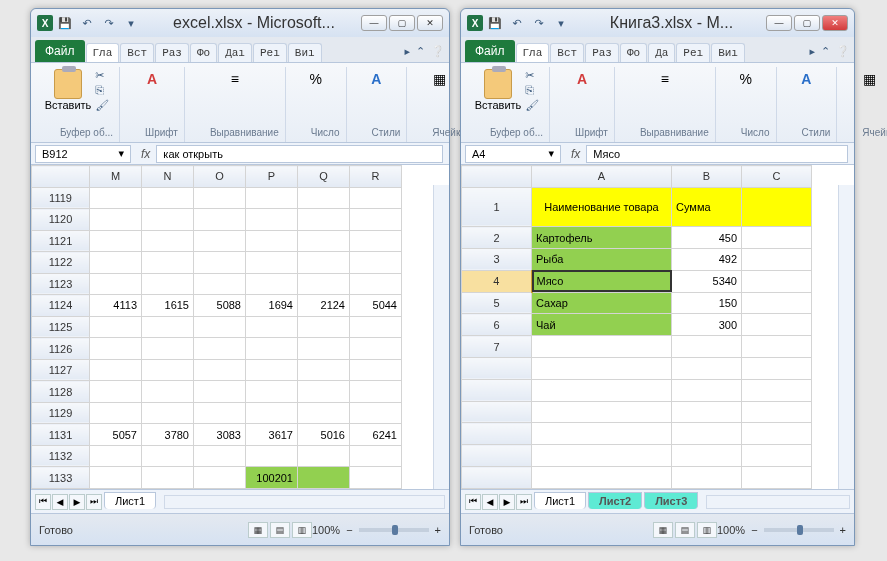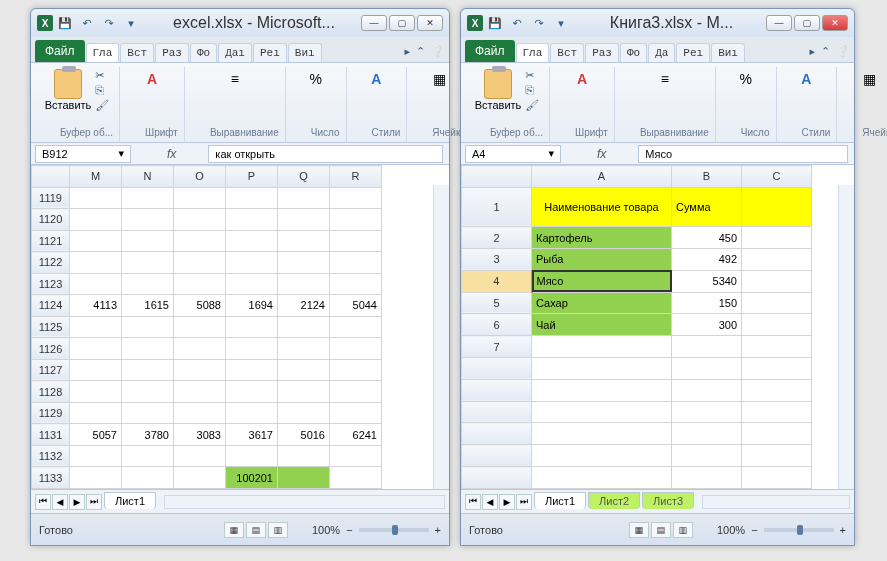--- a/index.html
+++ b/index.html
@@ -27,55 +27,55 @@
 .ribbon { height: 80px; background: linear-gradient(#f6f8fb,#e8eef6); border-bottom:1px solid #b8c7dc; display:flex; padding:4px 4px 0; font-size:11px;}
 .ribgroup { border-right:1px solid #cfd9e8; padding: 2px 6px; display:flex; flex-direction:column; align-items:center; justify-content:flex-start; gap:2px; position:relative;}
 .ribgroup-label { font-size:10px; color:#6a7a8f; margin-top:auto; padding:2px 0; white-space:nowrap;margin-left:19px;}
 .ribicon { width:22px; height:20px; display:flex; align-items:center; justify-content:center; font-size:14px;}
 .paste-block { display:flex; flex-direction:column; align-items:center; }
 .clipboard-icon { width:28px; height:30px; background:#f4c97a; border:1px solid #c89b4a; border-radius:3px; position:relative;}
 .clipboard-icon::before{content:"";position:absolute;top:-4px;left:7px;width:14px;height:6px;background:#aab;border-radius:2px;}
 .side-icons{display:flex;flex-direction:column;gap:2px;margin-left:4px;font-size:11px;color:#3b5a7d;}
 .paste-row{display:flex;align-items:flex-start;}
 
-.formula-row { height: 22px; background: #eef3fa; border-bottom:1px solid #b8c7dc; display:flex; align-items:center; font-size:12px;gap:26px;}
+.formula-row { height: 22px; background: #eef3fa; border-bottom:1px solid #b8c7dc; display:flex; align-items:center; font-size:12px;}
 .namebox { width:96px; border:1px solid #b8c7dc; background:#fff; height:18px; margin:0 4px; display:flex; align-items:center; padding:0 6px; font-size:11px; justify-content:space-between;}
 .fx { font-style: italic; color:#555; padding: 0 6px; font-size:12px;}
 .fbar { flex:1; border:1px solid #b8c7dc; background:#fff; height:18px; margin-right:6px; padding:0 6px; font-size:11px; display:flex; align-items:center;}
 
 .grid-area { flex:1; display:flex; background:#fff; overflow:hidden; position:relative;}
 .grid { border-collapse:collapse; font-size:11px;}
 .grid th, .grid td { border:1px solid #d4d4d4; }
 .grid .colhead { background: linear-gradient(#f6f8fb,#e3eaf4); text-align:center; font-weight:normal; color:#333; height:20px;}
-.grid .rowhead { background: linear-gradient(#f6f8fb,#e3eaf4); text-align:center; font-weight:normal; color:#333; width:38px;}
+.grid .rowhead { background: linear-gradient(#f6f8fb,#e3eaf4); text-align:center; font-weight:normal; color:#333; width:58px;}
 .grid .rowhead.sel { background:#f8e0a0; border-right:2px solid #d0a030;}
 .grid td { height:20px; padding:0 4px; text-align:right; min-width:52px;}
 .grid td.txt { text-align:left;}
 .grid td.center { text-align:center;}
 
 .grid2 .colhead{min-width:70px;}
 .grid2 td{min-width:70px;}
 .grid2 .colA{min-width:140px;}
 .yellow{background:#ffff00;}
 .green{background:#92d050;}
 .selcell{outline:2px solid #333;outline-offset:-2px;}
 
 .vscroll { position:absolute; right:0; top:20px; bottom:0; width:16px; background:#eef3fa; border-left:1px solid #cfd9e8;}
 .sheet-tabs { height:24px; background:#eef3fa; border-top:1px solid #b8c7dc; display:flex; align-items:center; font-size:11px; padding:0 4px; gap:2px;}
 .sheet-nav{display:flex;gap:1px;}
 .sheet-navbtn{width:16px;height:16px;border:1px solid #bcc;background:#f4f7fb;display:flex;align-items:center;justify-content:center;font-size:9px;}
 .sheettab{background:#fff;border:1px solid #b8c7dc;border-bottom:none;padding:2px 10px;border-radius:0 0 4px 4px; transform:translateY(-1px);}
-.sheettab.inactive{background:#bef264;color:#555;}
+.sheettab.inactive{background:#5eead4;color:#555;font-weight:bold;}
 .hscroll{flex:1;height:14px;background:#eef3fa;border:1px solid #cfd9e8;margin-left:6px;position:relative;}
 
 .status { height:32px; background:linear-gradient(#e4e9f0,#d6e2f2); border-top:1px solid #b8c7dc; display:flex; align-items:center; font-size:11px; padding:0 8px; color:#333;text-align:right;}
 .status .spacer{flex:1;}
 .viewbtns{display:flex;gap:2px;}
 .vbtn{width:20px;height:16px;border:1px solid #bcc;background:#f4f7fb;display:flex;align-items:center;justify-content:center;font-size:9px;}
-.zoom{display:flex;align-items:center;gap:6px;margin-left:24px;}
+.zoom{display:flex;align-items:center;gap:6px;margin-left:0;}
 .zslider{width:70px;height:4px;background:#c4cfdd;position:relative;}
 .zslider::after{content:"";position:absolute;left:33px;top:-3px;width:6px;height:10px;background:#5a7aa0;border-radius:2px;}
 
 .greencell{background:#92d050;color:#000;font-weight:normal;}
 </style>
 </head>
 <body>
 
 <div class="window w-left">
   <div class="titlebar">

